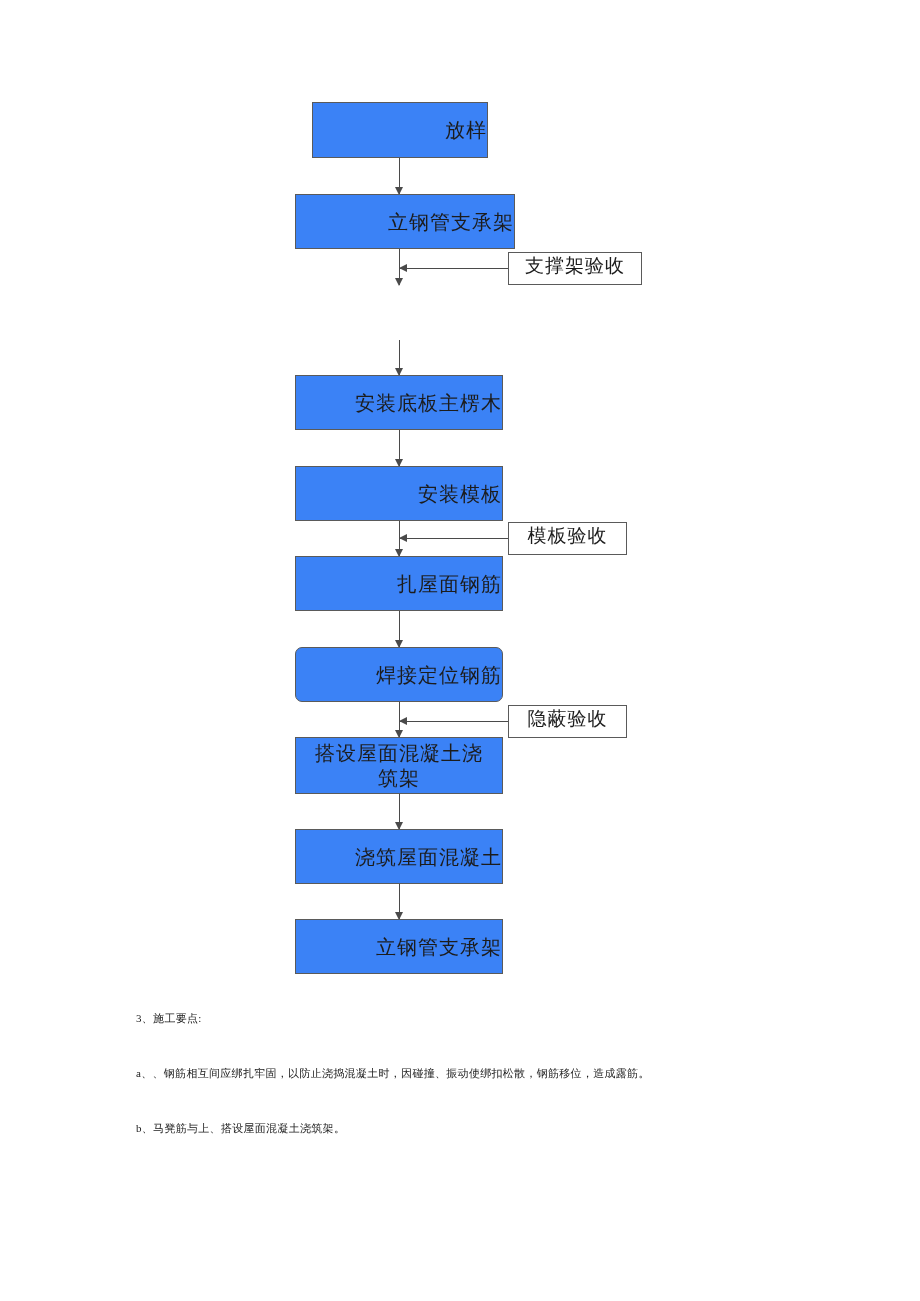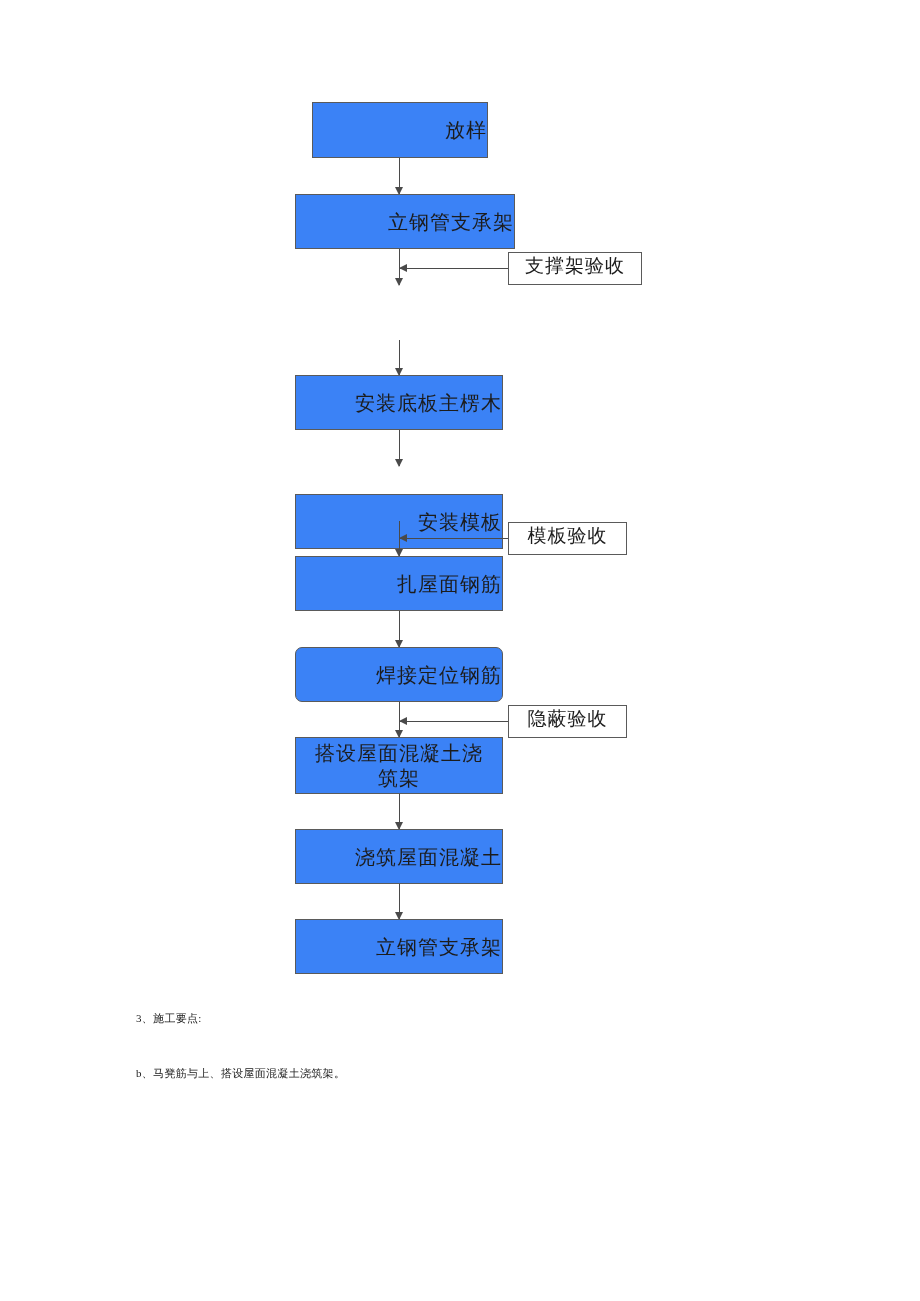--- a/index.html
+++ b/index.html
@@ -143,21 +143,21 @@
   </div>
   <div class="hconn" style="left:400px; top:268px; width:108px;"></div>
 
   <div class="vconn" style="top:340px; height:35px;"></div>
 
   <div class="node" style="left:295px; top:375px; width:208px; height:55px;">
     <span>安装底板主楞木</span>
   </div>
   <div class="vconn" style="top:430px; height:36px;"></div>
 
-  <div class="node" style="left:295px; top:466px; width:208px; height:55px;margin-top:28px;">
+  <div class="node" style="left:295px; top:466px; width:208px; height:55px;">
     <span>安装模板</span>
   </div>
   <div class="vconn" style="top:521px; height:35px;"></div>
 
   <div class="side-node" style="left:508px; top:522px; width:119px; height:33px;">
     <span>模板验收</span>
   </div>
   <div class="hconn" style="left:400px; top:538px; width:108px;"></div>
 
   <div class="node" style="left:295px; top:556px; width:208px; height:55px;">
@@ -188,16 +188,17 @@
   <div class="node" style="left:295px; top:919px; width:208px; height:55px;">
     <span>立钢管支承架</span>
   </div>
 
 </div>
 
 <div id="bodytext">
 
   <p class="para indent">3、施工要点:</p>
 
+  <p class="para flow">a、、钢筋相互间应绑扎牢固，以防止浇捣混凝土时，因碰撞、振动使绑扣松散，钢筋移位，造成露筋。</p>
 
   <p class="para flow">b、马凳筋与上、搭设屋面混凝土浇筑架。</p>
 
 </div>
 
 </body></html>

